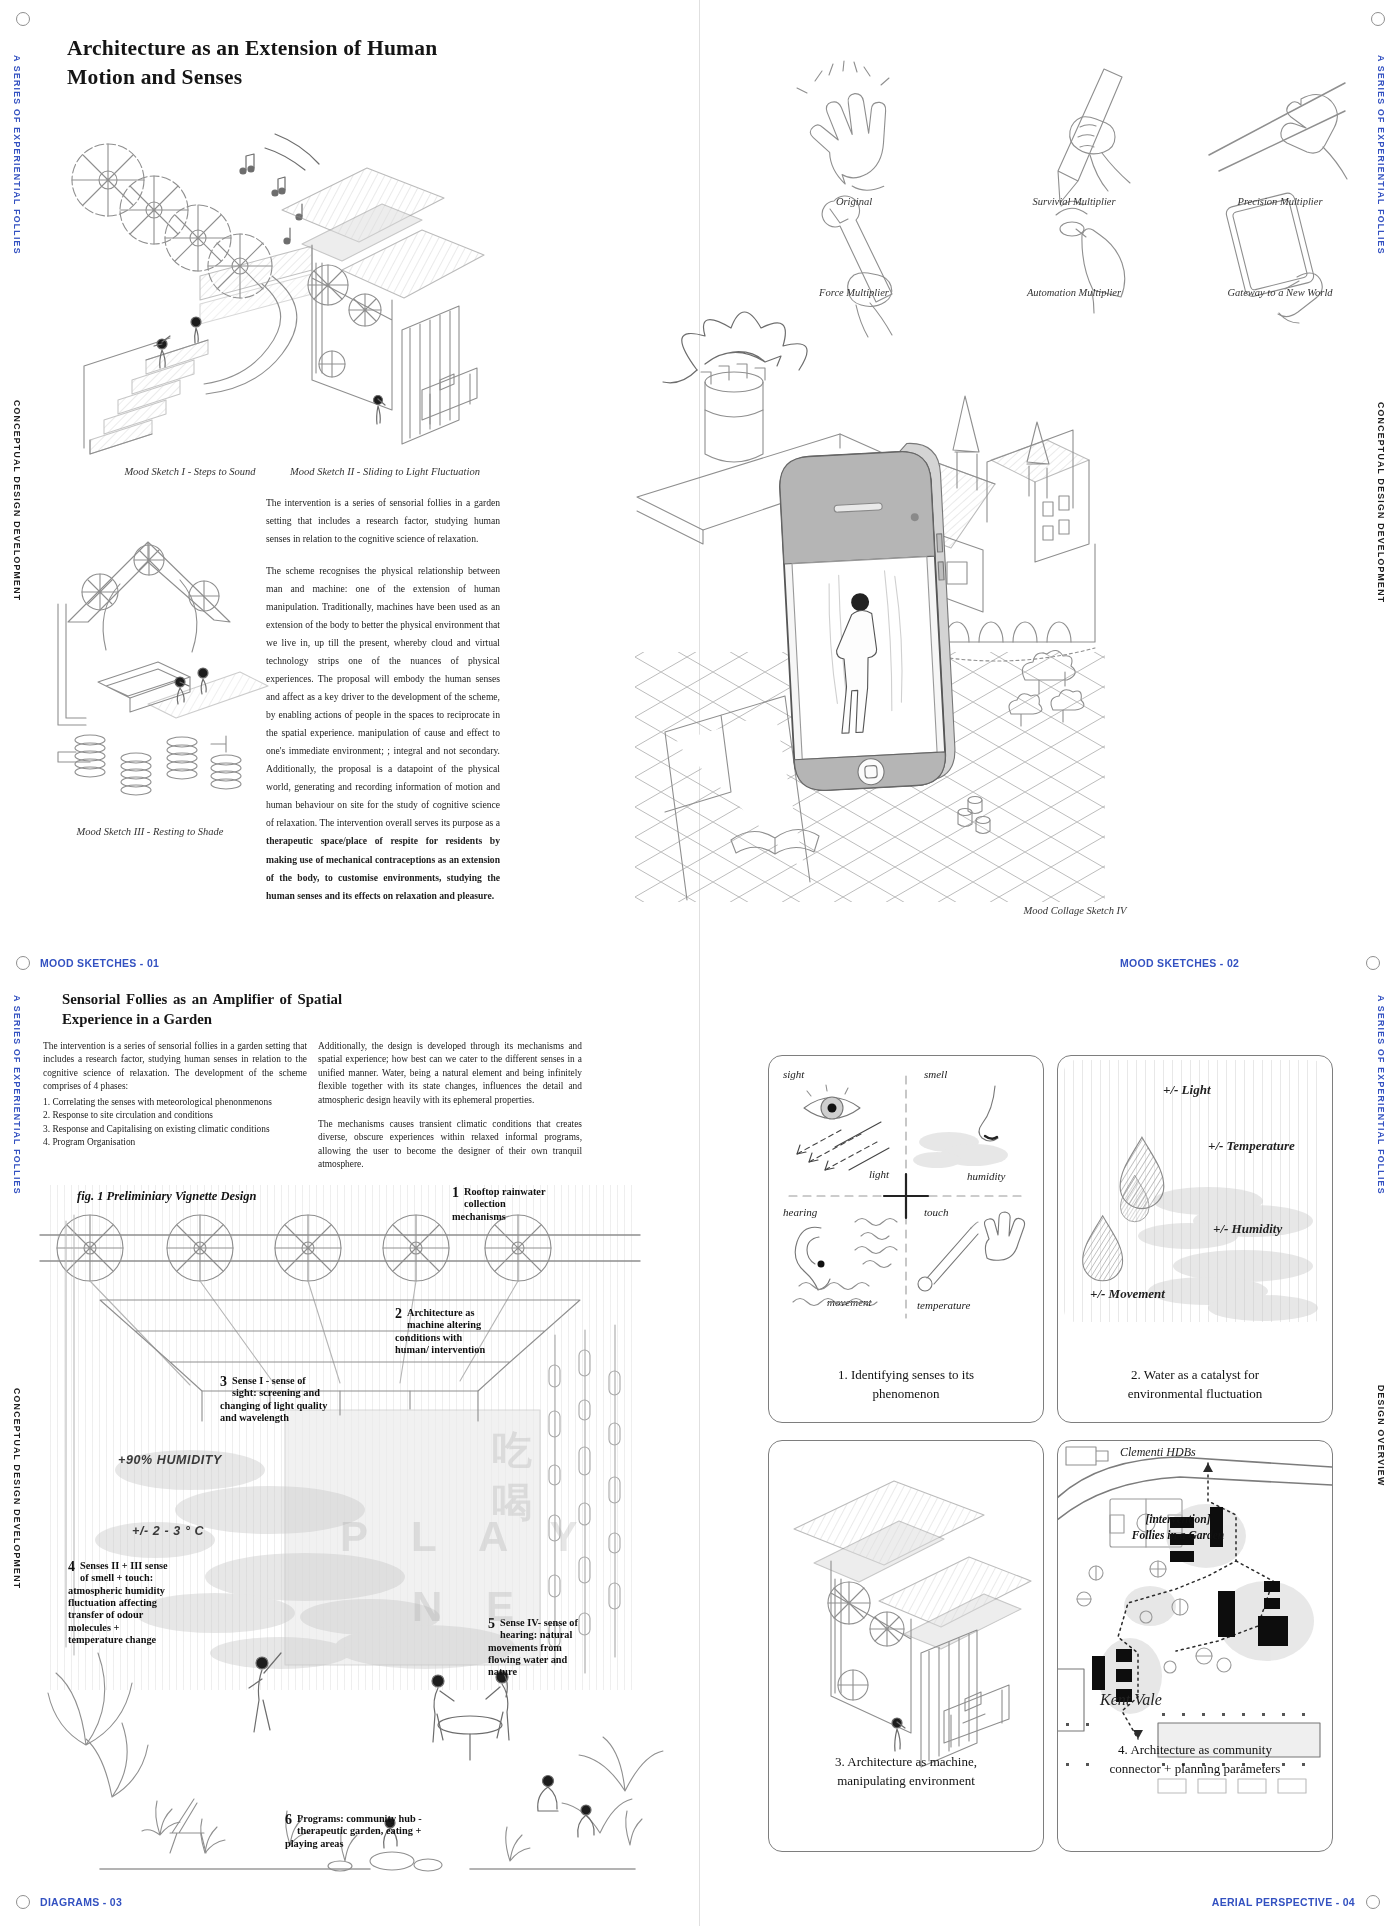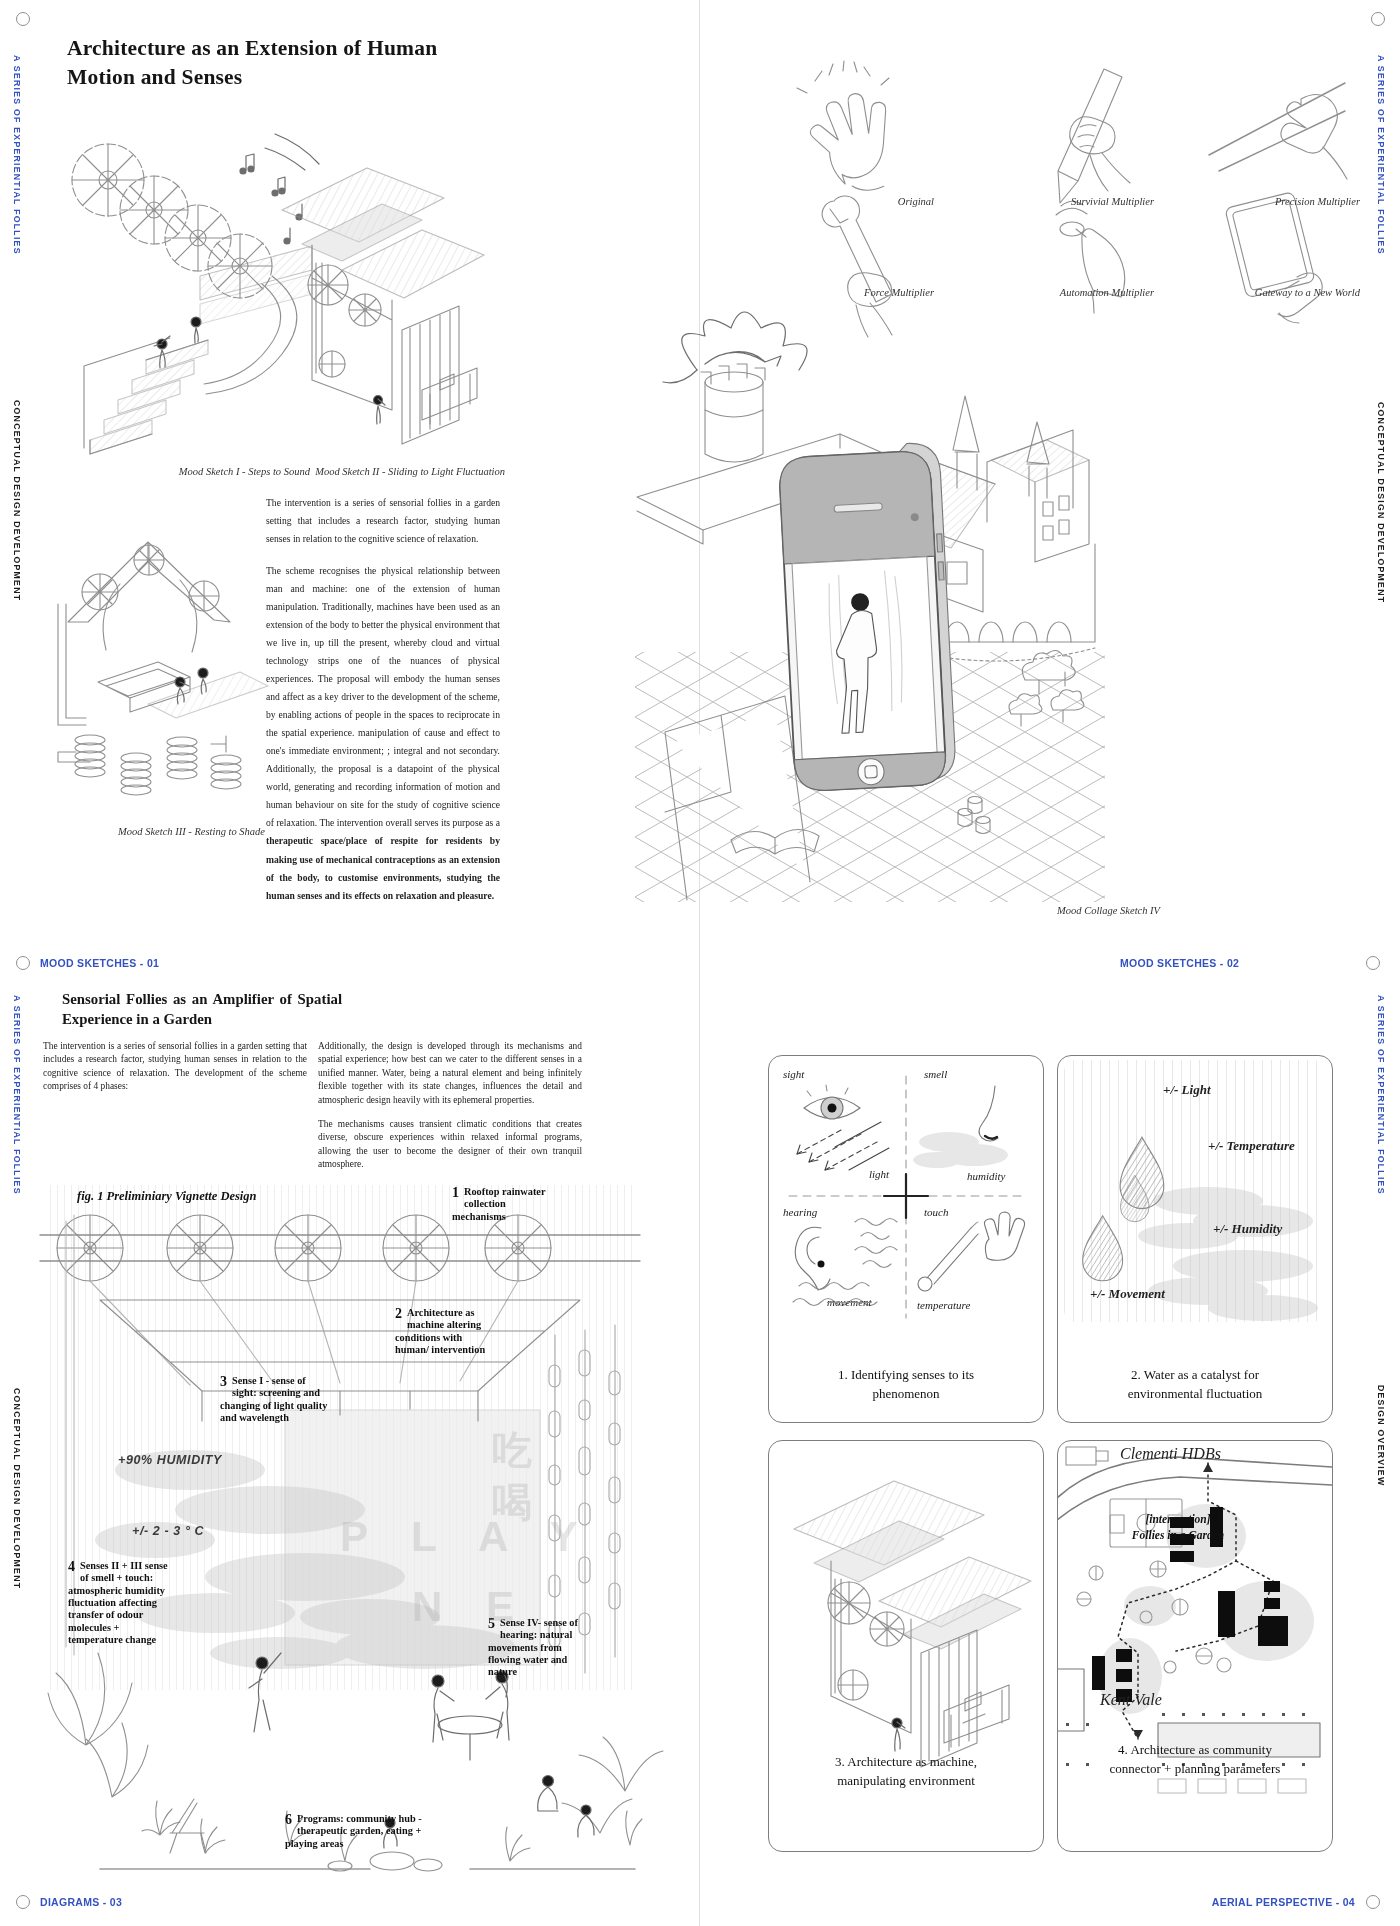--- a/index.html
+++ b/index.html
@@ -3,21 +3,21 @@
 <meta charset="utf-8">
 <style>
   html,body{margin:0;padding:0;background:#fff}
   #root{position:relative;width:1400px;height:1926px;background:#ffffff;overflow:hidden;font-family:"Liberation Serif",serif}
   .abs{position:absolute}
   .vlab{position:absolute;writing-mode:vertical-rl;font:700 8.8px "Liberation Sans",sans-serif;letter-spacing:1.2px;white-space:nowrap}
   .blue{color:#3351c1}
   .dark{color:#1c1c1c}
   .circ{position:absolute;width:12px;height:12px;border:1.6px solid #8f8f8f;border-radius:50%;background:#fff}
   .ftr{position:absolute;font:700 10.5px "Liberation Sans",sans-serif;color:#3351c1;letter-spacing:.3px;white-space:nowrap}
-  .cap{position:absolute;font:italic 10.5px "Liberation Serif",serif;color:#333;text-align:right}
+  .cap{position:absolute;font:italic 10.5px "Liberation Serif",serif;color:#333;text-align:center}
   .title{position:absolute;font:700 21.5px/1.33 "Liberation Serif",serif;color:#151515;letter-spacing:.2px}
   .h2{position:absolute;font:700 14.8px/1.35 "Liberation Serif",serif;color:#151515;text-align:justify}
   .body{position:absolute;font:9.6px/1.88 "Liberation Serif",serif;color:#222;text-align:justify}
   .body2{position:absolute;font:9.4px/1.43 "Liberation Serif",serif;color:#222;text-align:justify}
   .b{font-weight:700}
   .annot{position:absolute;font:700 10.3px/1.2 "Liberation Serif",serif;color:#101010}
   .anum{float:left;font-size:14px;margin-right:5px;line-height:1.05}
   .panel{position:absolute;border:1.5px solid #7e7e7e;border-radius:14px;background:#fff}
   .pcap{position:absolute;left:0;right:0;margin:0 auto;text-align:center;font:13px/1.45 "Liberation Serif",serif;color:#111}
   .plab{position:absolute;font:italic 11px "Liberation Serif",serif;color:#222;white-space:nowrap}
@@ -347,20 +347,26 @@
   <div class="cap" style="left:990px;top:905px;width:170px">Mood Collage Sketch IV</div>
 
   <div class="ftr" style="left:1120px;top:957px;width:235px;text-align:left">MOOD SKETCHES - 02</div>
   <div class="circ" style="left:1366px;top:956px"></div>
 
   <div class="vlab blue" style="left:12px;top:995px">A SERIES OF EXPERIENTIAL FOLLIES</div>
   <div class="vlab dark" style="left:12px;top:1388px">CONCEPTUAL DESIGN DEVELOPMENT</div>
 
   <div class="h2" style="left:62px;top:990px;width:280px">Sensorial Follies as an Amplifier of Spatial Experience in a Garden</div>
   <div class="body2" style="left:43px;top:1040px;width:264px">The intervention is a series of sensorial follies in a garden setting that includes a research factor, studying human senses in relation to the cognitive science of relaxation. The development of the scheme comprises of 4 phases:</div>
+  <div class="abs" style="left:43px;top:1096px;width:264px;font:9.4px/1.43 'Liberation Serif',serif;color:#222">
+    <div>1. Correlating the senses with meteorological phenonmenons</div>
+    <div>2. Response to site circulation and conditions</div>
+    <div>3. Response and Capitalising on existing climatic conditions</div>
+    <div>4. Program Organisation</div>
+  </div>
   <div class="body2" style="left:318px;top:1118px;width:264px">The mechanisms causes transient climatic conditions that creates diverse, obscure experiences within relaxed informal programs, allowing the user to become the designer of their own tranquil atmosphere.</div>
   <div class="body2" style="left:318px;top:1040px;width:264px">Additionally, the design is developed through its mechanisms and spatial experience; how best can we cater to the different senses in a unified manner. Water, being a natural element and being infinitely flexible together with its state changes, influences the detail and atmospheric design heavily with its ephemeral properties.</div>
 
   <div class="abs" style="left:40px;top:1185px;width:600px;height:690px">
     <div class="tex" style="left:10px;top:0;width:582px;height:505px;opacity:.8"></div>
     <svg style="left:0;top:0" width="600" height="690" viewBox="0 0 600 690">
       <g class="sk">
         <rect x="245" y="225" width="255" height="255" fill="#ebebeb" opacity=".65" stroke="#c4c4c4"></rect>
         <path d="M0,50 H600 M0,76 H600" stroke-width="1.4"></path>
         <g>
@@ -708,21 +714,21 @@
             <rect x="244" y="322" width="3" height="3"></rect>
           <rect x="8" y="282" width="3" height="3"></rect>
             <rect x="28" y="282" width="3" height="3"></rect>
             <rect x="8" y="322" width="3" height="3"></rect>
             <rect x="28" y="322" width="3" height="3"></rect>
         </g>
         <path d="M-10,228 h36 v62 h-36" stroke="#777"></path>
         <path d="M100,338 h28 v14 h-28 z M140,338 h28 v14 h-28 z M180,338 h28 v14 h-28 z M220,338 h28 v14 h-28 z" stroke="#bbb"></path>
       </g>
     </svg>
-    <div class="plab" style="left:62px;top:4px;font-size:16px">Clementi HDBs</div>
+    <div class="plab" style="left:62px;top:4px;font-size:12px">Clementi HDBs</div>
     <div class="plabB" style="left:45px;top:72px;width:150px">[intervention]</div>
     <div class="plabB" style="left:35px;top:88px;width:170px">Follies in a Garden</div>
     <div class="plab" style="left:42px;top:250px;font-size:16px">Kent Vale</div>
     <div class="pcap" style="top:300px;width:185px">4. Architecture as community connector + planning parameters</div>
   </div>
 
   <div class="ftr" style="left:1100px;top:1896px;width:255px;text-align:right">AERIAL PERSPECTIVE - 04</div>
   <div class="circ" style="left:1366px;top:1895px"></div>
 
 </div>

